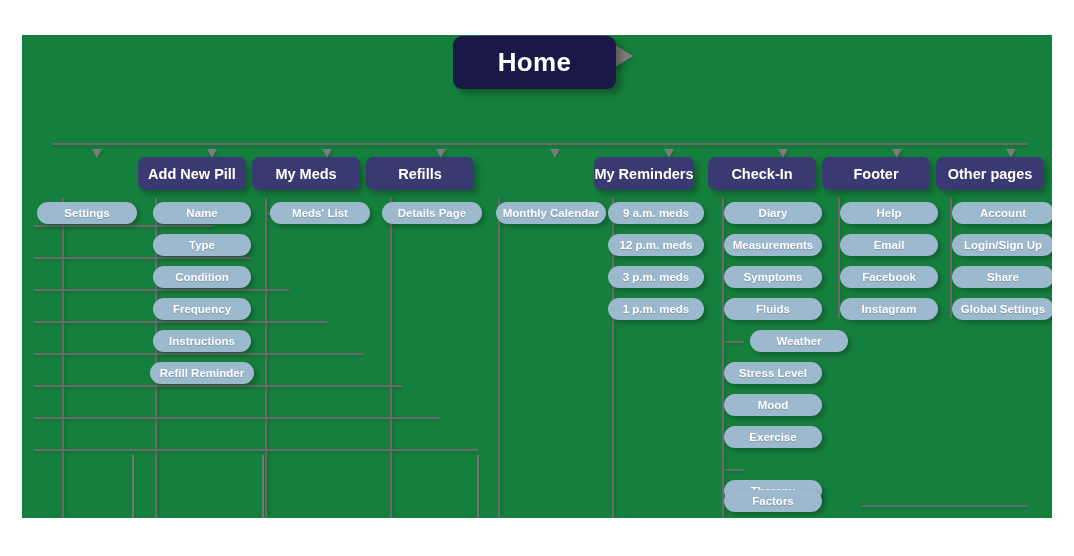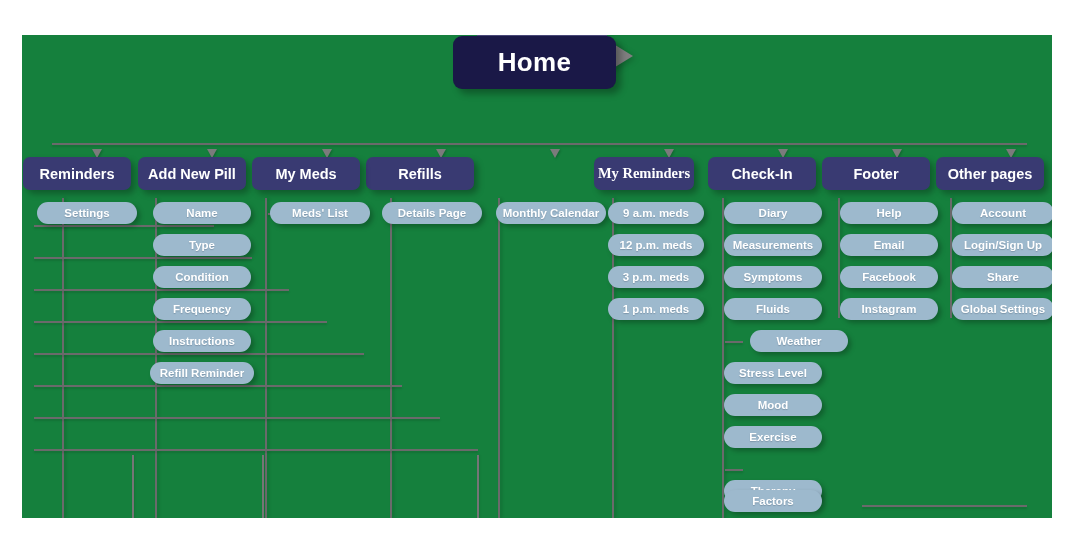--- a/index.html
+++ b/index.html
@@ -203,33 +203,30 @@
     <div class="conn-v-light" style="left:110px; top:420px; height:63px;"></div>
     <div class="conn-v-light" style="left:240px; top:420px; height:63px;"></div>
     <div class="conn-v-light" style="left:455px; top:420px; height:63px;"></div>
     <div class="conn-h" style="left:840px; top:470px; width:165px;"></div>
   </div>
 
   <div class="node node-root" style="left:431px; top:1px; width:163px; height:53px;">
     <span>Home</span>
   </div>
 
-  <div class="node node-section" style="left:1px; top:122px; width:108px;">
-    <span>Reminders</span>
-  </div>
   <div class="node node-section" style="left:116px; top:122px; width:108px;">
     <span>Add New Pill</span>
   </div>
   <div class="node node-section" style="left:344px; top:122px; width:108px;">
     <span>Refills</span>
   </div>
   <div class="node node-section" style="left:230px; top:122px; width:108px;">
     <span>My Meds</span>
   </div>
-  <div class="node node-section" style="left:572px; top:122px; width:100px;font-family:Liberation Serif, serif;">
+  <div class="node node-section" style="left:572px; top:122px; width:100px;">
     <span>My Reminders</span>
   </div>
   <div class="node node-section" style="left:686px; top:122px; width:108px;">
     <span>Check-In</span>
   </div>
   <div class="node node-section" style="left:800px; top:122px; width:108px;">
     <span>Footer</span>
   </div>
   <div class="node node-section" style="left:914px; top:122px; width:108px;">
     <span>Other pages</span>

